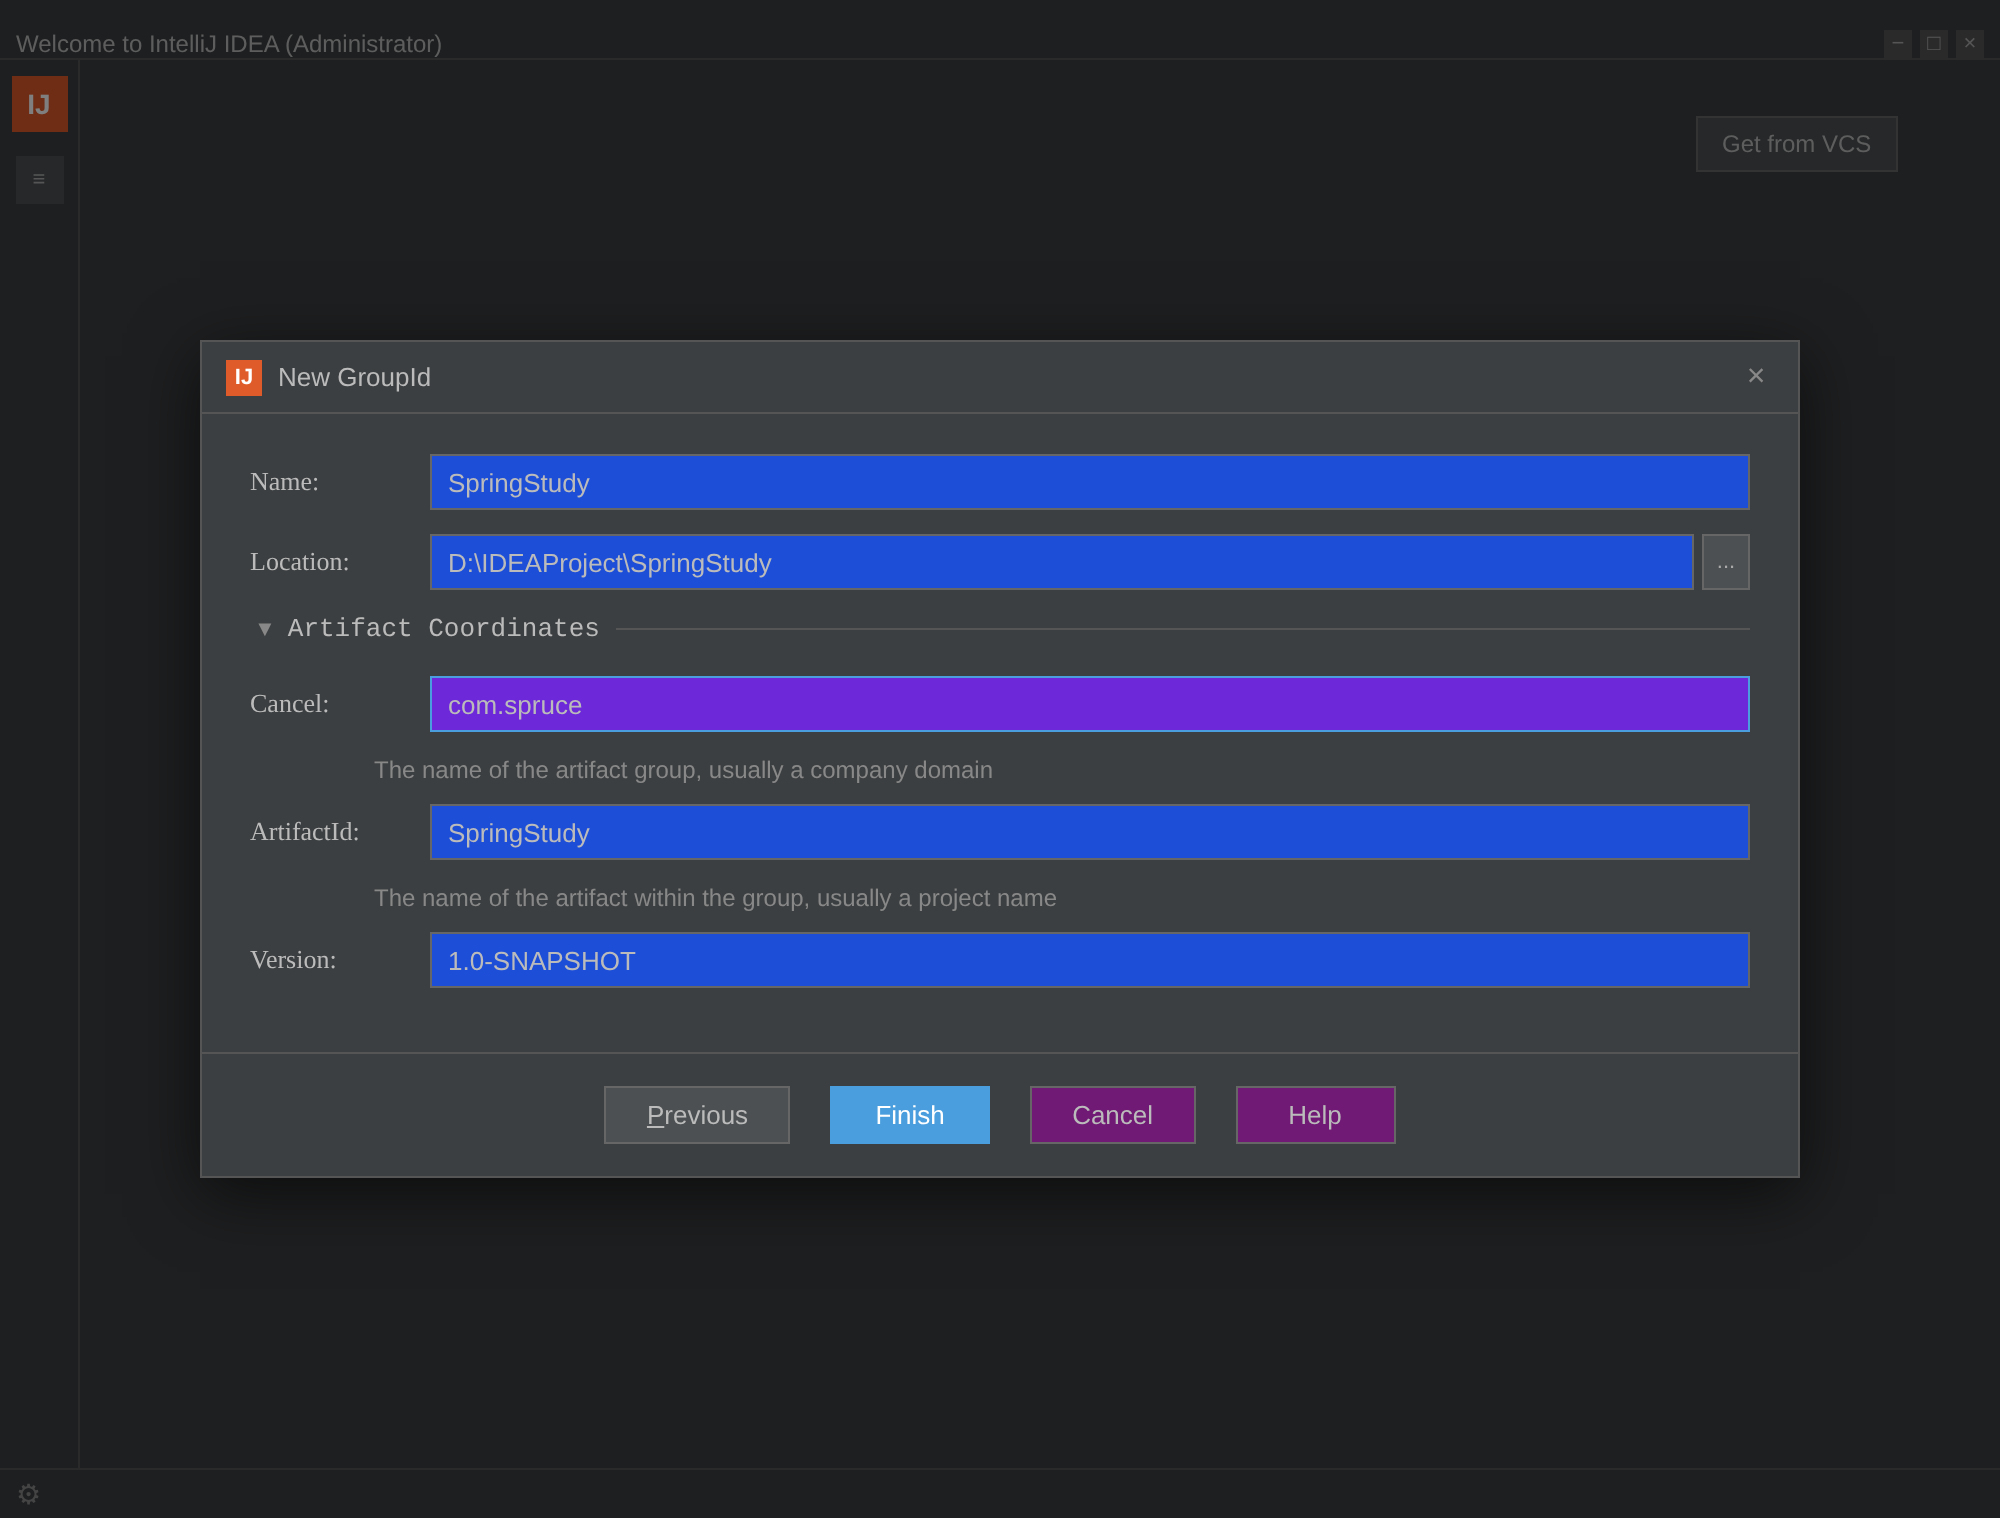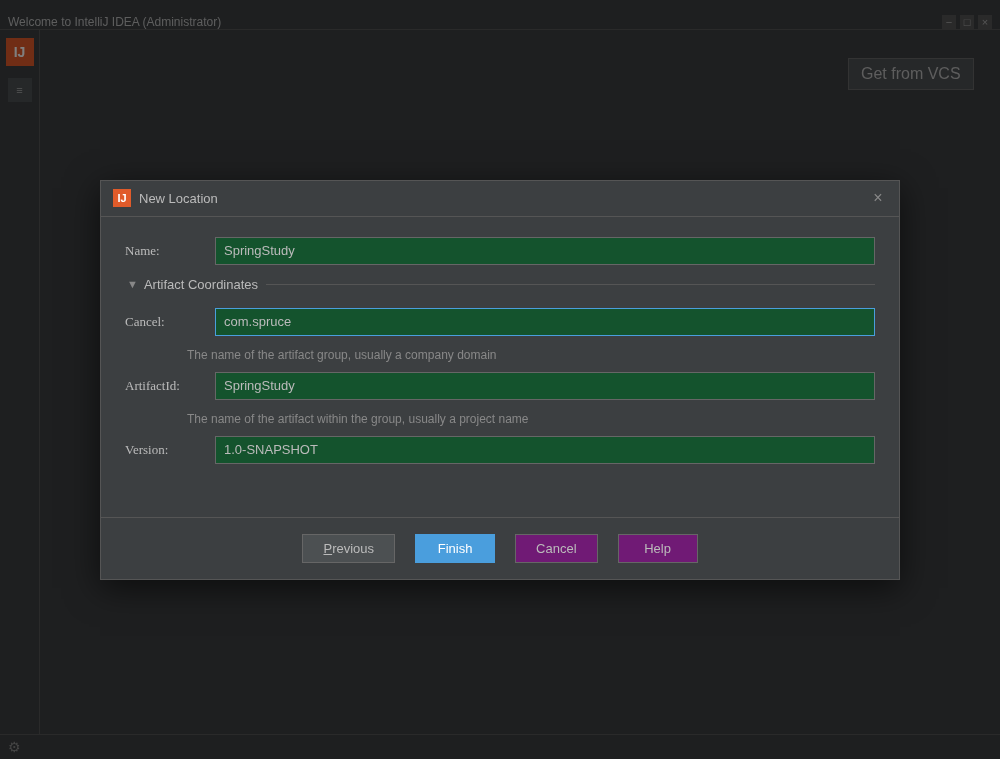--- a/index.html
+++ b/index.html
@@ -66,21 +66,21 @@
       gap: 8px;
       padding: 8px;
       align-items: center;
     }
 
     .get-from-vcs-btn {
       background: #4c5052;
       border: 1px solid #666;
       color: #bbbbbb;
       padding: 6px 12px;
-      font-size: 16px;
+      font-size: 12px;
       cursor: pointer;
     }
 
     
     .ide-sidebar {
       position: absolute;
       left: 0;
       top: 30px;
       width: 40px;
       height: 729px;
@@ -227,21 +227,21 @@
 
     .form-input-wrap {
       flex: 1;
       display: flex;
       align-items: center;
       gap: 4px;
     }
 
     .form-input {
       flex: 1;
-      background: #14532d;
+      background: #1d4ed8;
       border: 1px solid #666;
       color: #bbbbbb;
       padding: 4px 8px;
       font-size: 13px;
       height: 28px;
       outline: none;
     }
 
     .browse-btn {
       width: 24px;
@@ -271,32 +271,33 @@
       cursor: pointer;
       background: none;
       border: none;
       padding: 0 2px;
     }
 
     .section-title {
       color: #bbbbbb;
       font-size: 13px;
       font-weight: 500;
+      font-family: Liberation Mono, monospace;
     }
 
     .section-divider {
       flex: 1;
       height: 1px;
       background: #555;
       margin-left: 4px;
     }
 
     
     .groupid-input {
-      background: #14532d;
+      background: #6d28d9;
       border: 1px solid #4a9edd;
       color: #bbbbbb;
       padding: 4px 8px;
       font-size: 13px;
       height: 28px;
       flex: 1;
       outline: none;
     }
 
     .field-hint {
@@ -380,33 +381,42 @@
 </div>
 
 <div class="modal-overlay">
 
   <div class="dialog">
 
     <div class="dialog-titlebar">
       <div class="dialog-title-icon">
         <span>IJ</span>
       </div>
-      <span class="dialog-title-text">New Location</span>
+      <span class="dialog-title-text">New GroupId</span>
       <button class="dialog-close-btn">×</button>
     </div>
 
     <div class="dialog-content">
 
       <div class="form-row">
         <span class="form-label">Name:</span>
         <div class="form-input-wrap">
           <input type="text" class="form-input" value="SpringStudy" style="">
         </div>
       </div>
 
+      <div class="form-row">
+        <span class="form-label">Location:</span>
+        <div class="form-input-wrap">
+          <input type="text" class="form-input" value="D:\IDEAProject\SpringStudy" style="">
+          <button class="browse-btn">
+            <span>...</span>
+          </button>
+        </div>
+      </div>
 
       <div class="section-header">
         <button class="section-collapse-btn">
           <span>▼</span>
         </button>
         <span class="section-title">Artifact Coordinates</span>
         <div class="section-divider"></div>
       </div>
 
       <div class="form-row">

